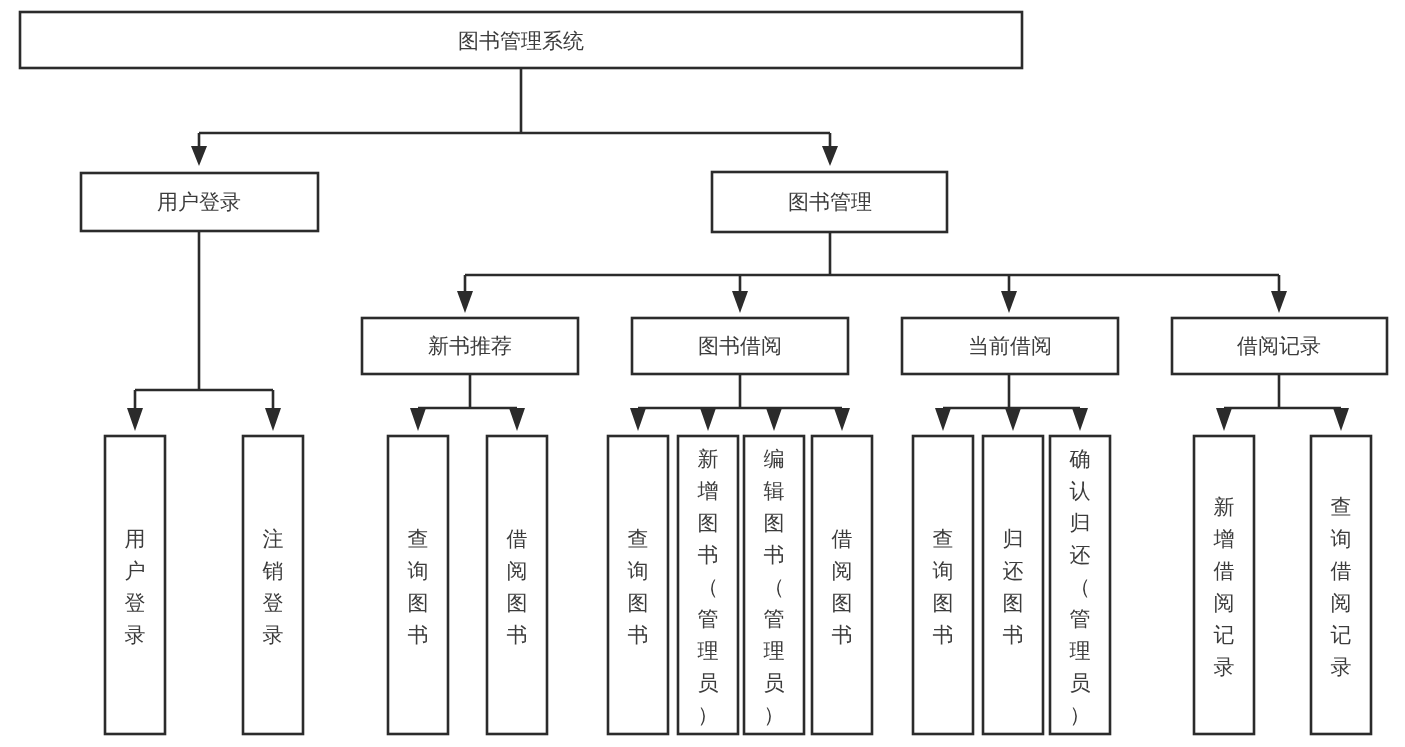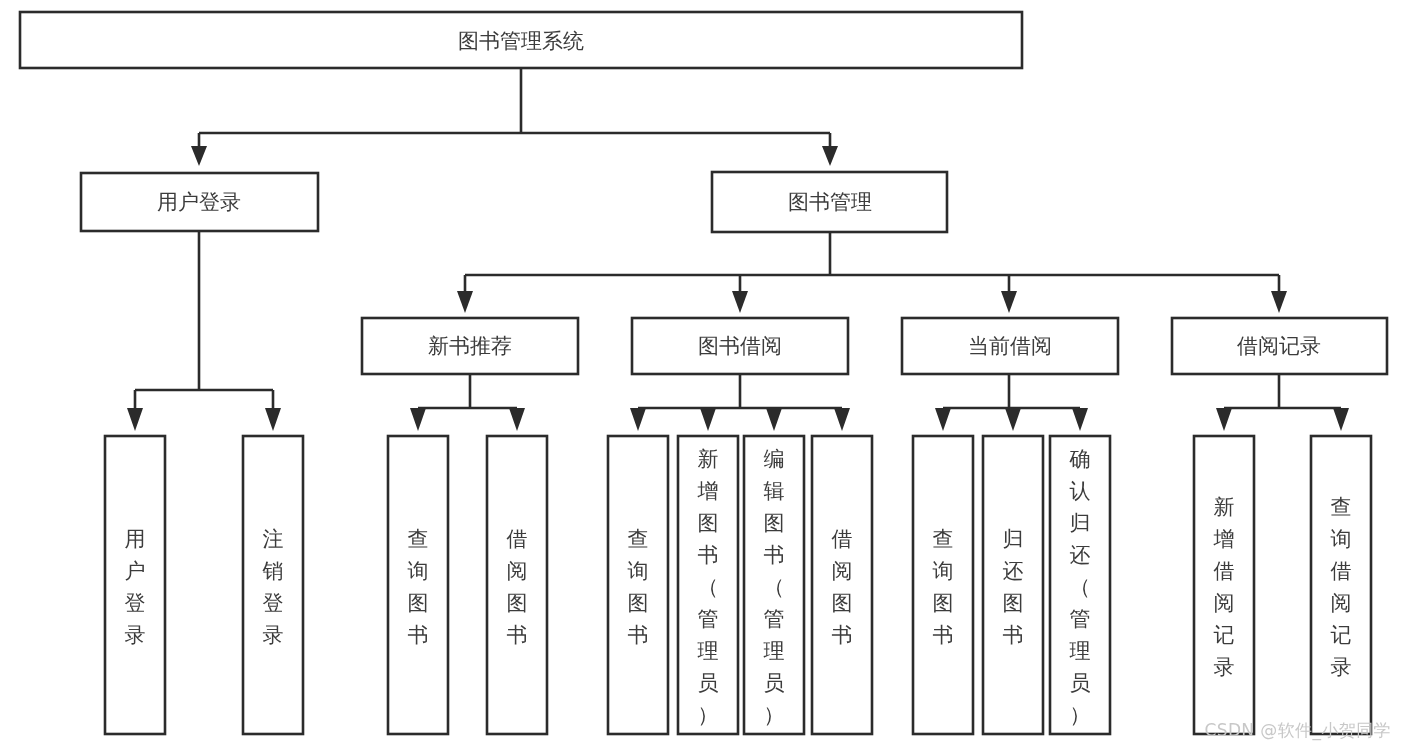--- a/index.html
+++ b/index.html
@@ -202,15 +202,14 @@
       <text class="node-label-vertical" x="842"><tspan x="842" y="545.96">借</tspan><tspan x="842" y="577.96">阅</tspan><tspan x="842" y="609.96">图</tspan><tspan x="842" y="641.96">书</tspan></text>
       <text class="node-label-vertical" x="943"><tspan x="943" y="545.96">查</tspan><tspan x="943" y="577.96">询</tspan><tspan x="943" y="609.96">图</tspan><tspan x="943" y="641.96">书</tspan></text>
       <text class="node-label-vertical" x="1013"><tspan x="1013" y="545.96">归</tspan><tspan x="1013" y="577.96">还</tspan><tspan x="1013" y="609.96">图</tspan><tspan x="1013" y="641.96">书</tspan></text>
       <text class="node-label-vertical" x="1080"><tspan x="1080" y="465.96">确</tspan><tspan x="1080" y="497.96">认</tspan><tspan x="1080" y="529.96">归</tspan><tspan x="1080" y="561.96">还</tspan><tspan x="1080" y="593.96">（</tspan><tspan x="1080" y="625.96">管</tspan><tspan x="1080" y="657.96">理</tspan><tspan x="1080" y="689.96">员</tspan><tspan x="1080" y="721.96">）</tspan></text>
       <text class="node-label-vertical" x="1224"><tspan x="1224" y="513.96">新</tspan><tspan x="1224" y="545.96">增</tspan><tspan x="1224" y="577.96">借</tspan><tspan x="1224" y="609.96">阅</tspan><tspan x="1224" y="641.96">记</tspan><tspan x="1224" y="673.96">录</tspan></text>
       <text class="node-label-vertical" x="1341"><tspan x="1341" y="513.96">查</tspan><tspan x="1341" y="545.96">询</tspan><tspan x="1341" y="577.96">借</tspan><tspan x="1341" y="609.96">阅</tspan><tspan x="1341" y="641.96">记</tspan><tspan x="1341" y="673.96">录</tspan></text>
     </g>
 
   </svg>
 
-  <div class="watermark">CSDN @软件_小贺同学</div>
 
 </div>
 
 </body></html>

